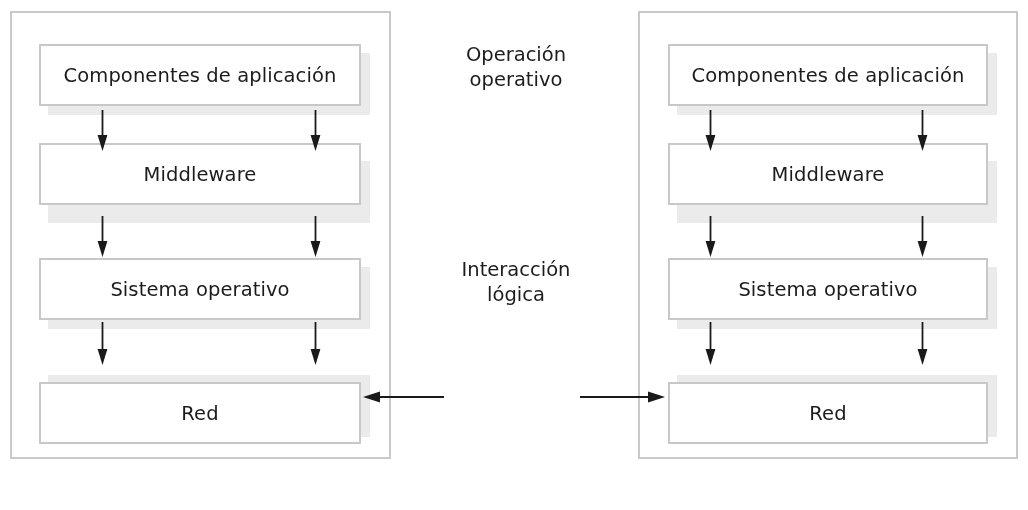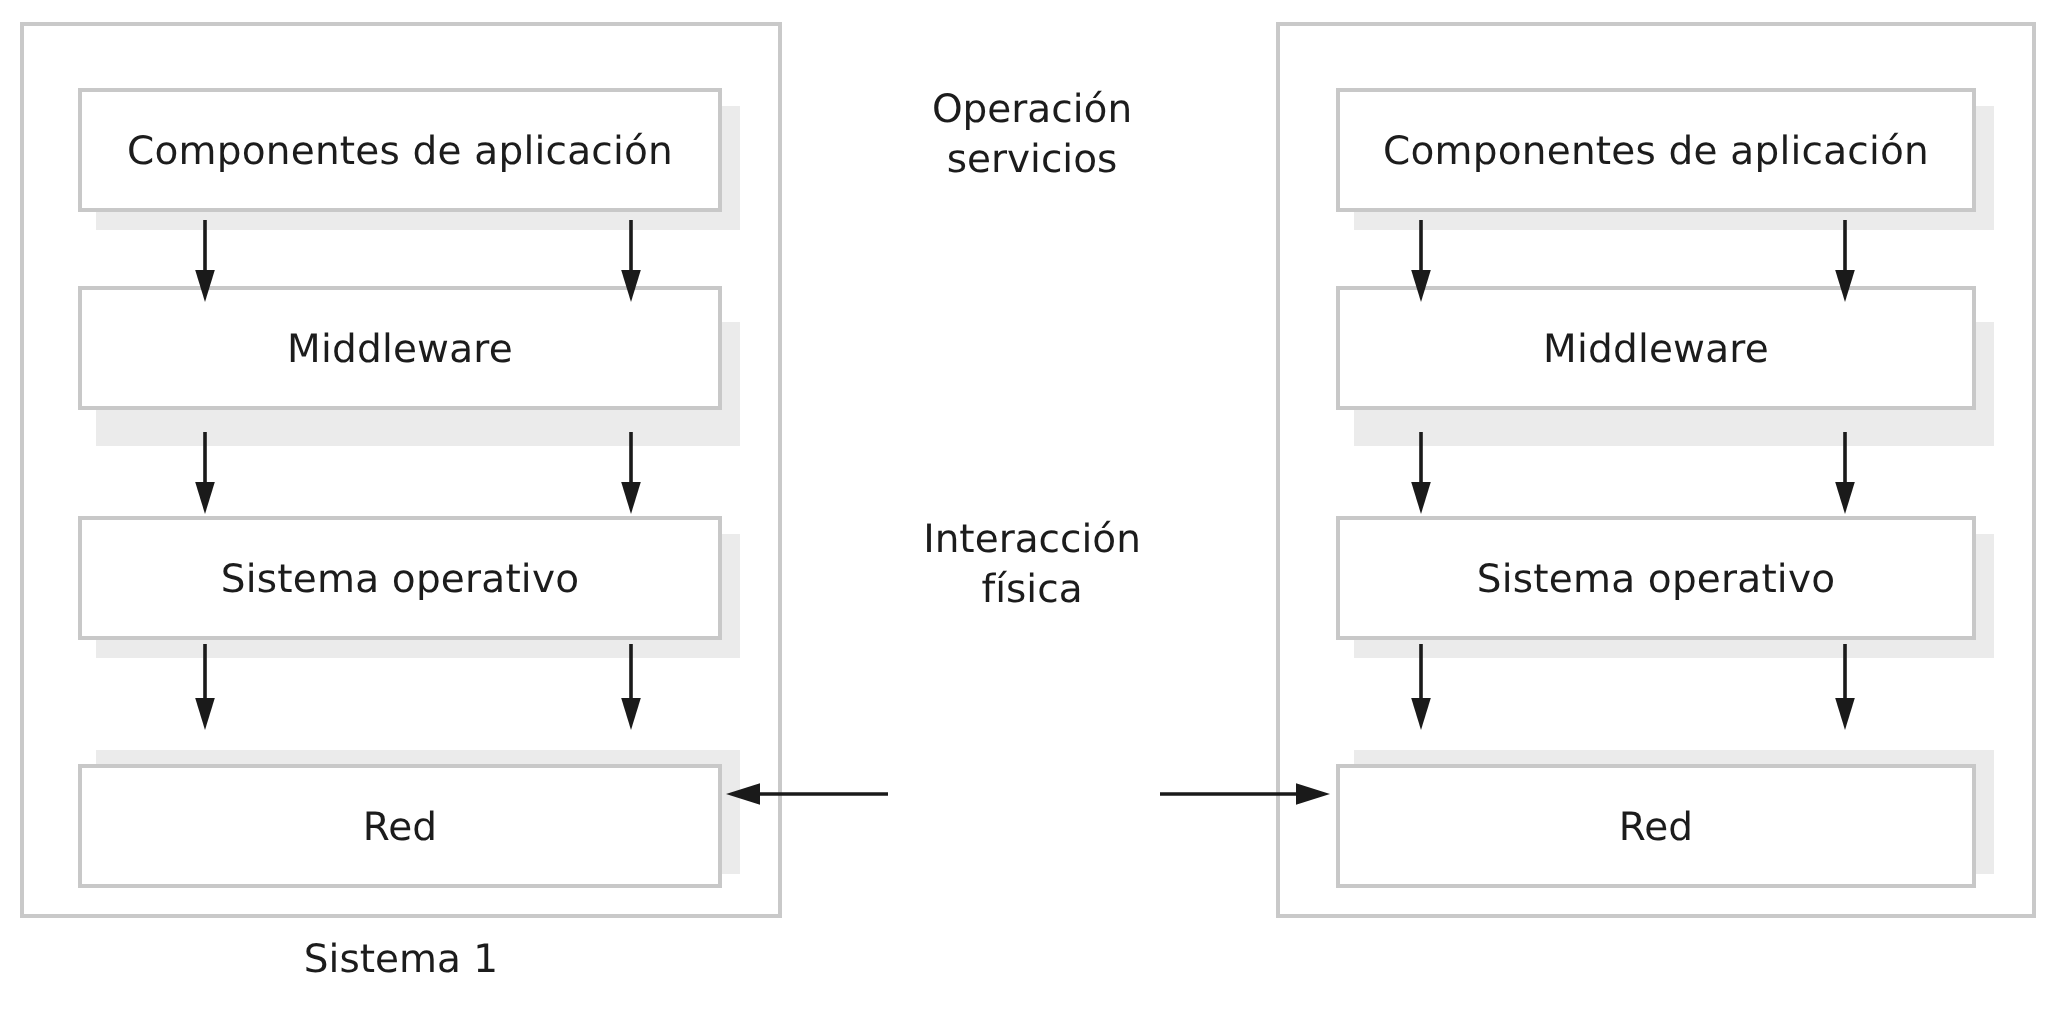--- a/index.html
+++ b/index.html
@@ -166,21 +166,20 @@
         <polygon points="7.5,43 2.6,27 12.4,27" fill="#1a1a1a"></polygon>
       </svg>
   </div>
   <div class="v-arrow" style="left:308px; top:322px;">
     <svg width="15" height="44" viewBox="0 0 15 44">
         <line x1="7.5" y1="0" x2="7.5" y2="30" stroke="#1a1a1a" stroke-width="1.8"></line>
         <polygon points="7.5,43 2.6,27 12.4,27" fill="#1a1a1a"></polygon>
       </svg>
   </div>
 
-  <div class="system-caption" id="caption-left">Sistema 1</div>
 
   <div class="system-panel" id="panel-right"></div>
 
   <div class="layer-shadow col-right-sh row1-sh"></div>
   <div class="layer-shadow col-right-sh row2-sh"></div>
   <div class="layer-shadow col-right-sh row3-sh"></div>
   <div class="layer-shadow col-right-sh row4-sh"></div>
 
   <div class="layer-box col-right row1">
     <span class="layer-label">Componentes de aplicación</span>
@@ -240,17 +239,17 @@
     </svg>
   </div>
   <div class="h-arrow" style="left:580px; top:389px; width:86px;">
     <svg width="86" height="16" viewBox="0 0 86 16">
       <line x1="0" y1="8" x2="70" y2="8" stroke="#1a1a1a" stroke-width="1.8"></line>
       <polygon points="85,8 68,2.6 68,13.4" fill="#1a1a1a"></polygon>
     </svg>
   </div>
 
   <div class="center-note" id="note-op">Operación
-servicios</div>
+operativo</div>
   <div class="center-note" id="note-logica">Interacción
-física</div>
+lógica</div>
 
 </div>
 
 </body></html>

